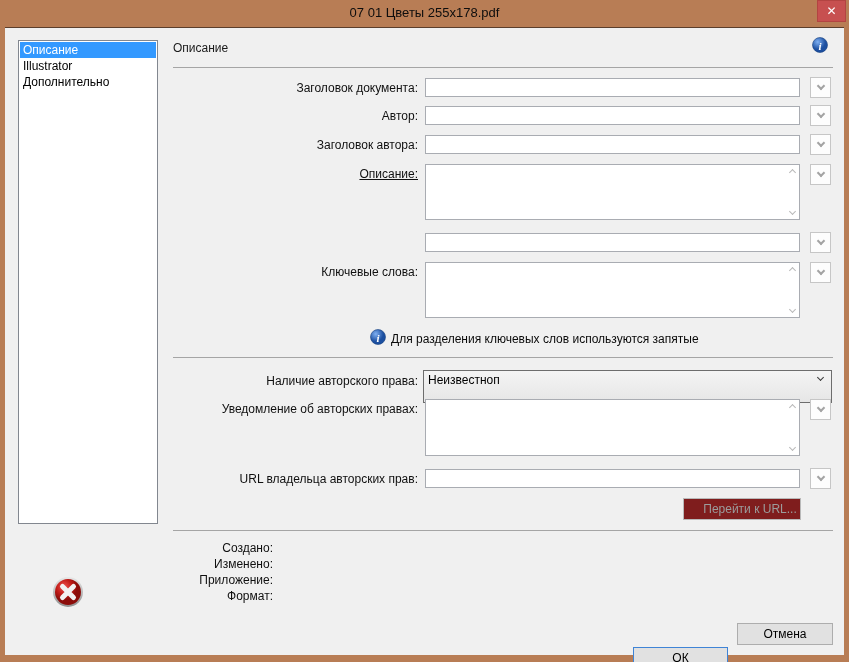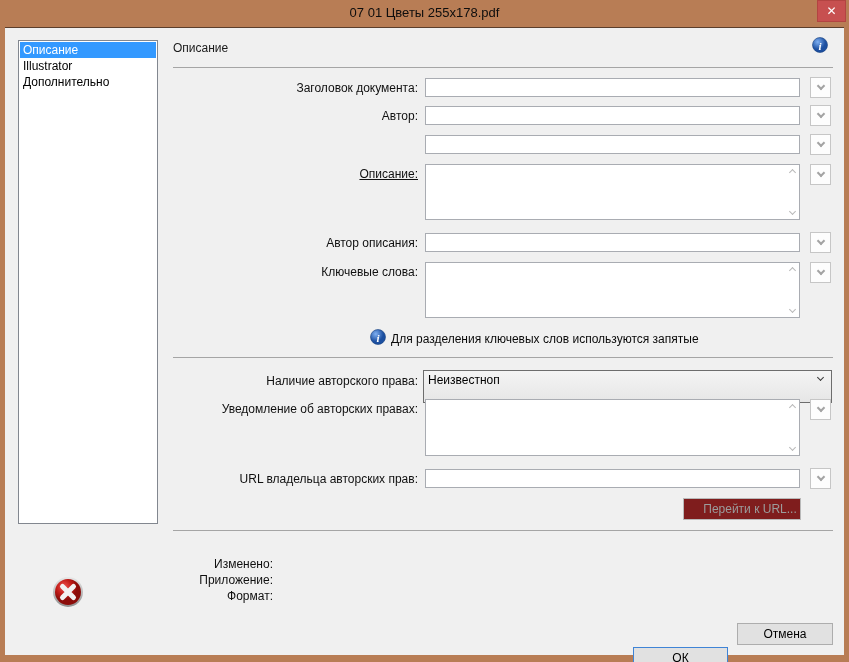--- a/index.html
+++ b/index.html
@@ -105,35 +105,35 @@
     <div class="ddbtn" style="top:49px;">
         <span class="chev"></span>
       </div>
 
     <label class="flabel" style="top:81px;">Автор:</label>
     <input class="tinput" style="top: 78px;" value="">
     <div class="ddbtn" style="top:77px;">
         <span class="chev"></span>
       </div>
 
+    <label class="flabel" style="top:110px;">Заголовок автора:</label>
     <input class="tinput" style="top: 107px;" value="">
     <div class="ddbtn" style="top:106px;">
         <span class="chev"></span>
       </div>
 
     <label class="flabel" style="top:139px;text-decoration:underline;">Описание:</label>
     <div class="tarea" style="top:136px;">
       <span class="schev up"></span>
       <span class="schev dn"></span>
     </div>
     <div class="ddbtn" style="top:136px;">
         <span class="chev"></span>
       </div>
 
-    <label class="flabel" style="top:208px;">Автор описания:</label>
     <input class="tinput" style="top: 205px;" value="">
     <div class="ddbtn" style="top:204px;">
         <span class="chev"></span>
       </div>
 
     <label class="flabel" style="top:237px;">Ключевые слова:</label>
     <div class="tarea" style="top:234px;">
       <span class="schev up"></span>
       <span class="schev dn"></span>
     </div>
@@ -167,20 +167,21 @@
     <label class="flabel" style="top:444px;">URL владельца авторских прав:</label>
     <input class="tinput" style="top: 441px;" value="">
     <div class="ddbtn" style="top:440px;">
         <span class="chev"></span>
       </div>
 
     <button class="btn disabled" style="left:678px;top:470px;width:118px;">Перейти к URL...</button>
 
     <div class="sep" style="top:502px;"></div>
 
+    <div class="mlabel" style="top:513px;">Создано:</div>
     <div class="mlabel" style="top:529px;">Изменено:</div>
     <div class="mlabel" style="top:545px;">Приложение:</div>
     <div class="mlabel" style="top:561px;">Формат:</div>
 
     <svg style="position:absolute;left:47px;top:548px;" width="32" height="32" viewBox="0 0 32 32">
       <defs>
         <radialGradient id="rg" cx="35%" cy="30%">
             <stop offset="0" stop-color="#ef5350"></stop>
             <stop offset="0.6" stop-color="#c11b17"></stop>
             <stop offset="1" stop-color="#8c0d0a"></stop>

